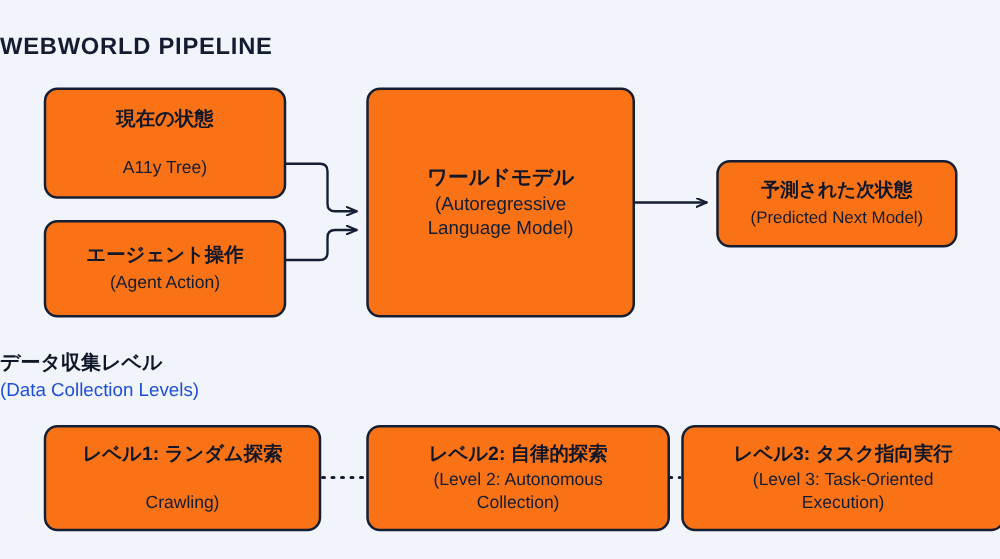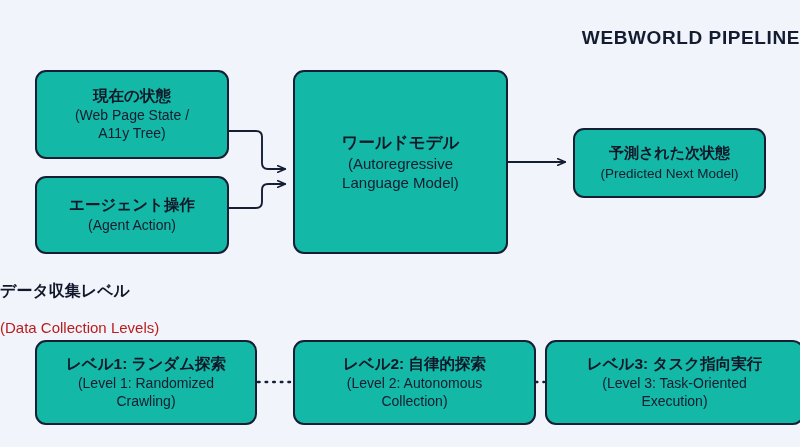--- a/index.html
+++ b/index.html
@@ -26,31 +26,31 @@
     width: 800px;
     height: 447px;
     pointer-events: none;
   }
 
   .page-title {
     position: absolute;
     left: 0;
     top: 27px;
     width: 800px;
-    text-align: right;
+    text-align: left;
     font-size: 19px;
     font-weight: bold;
     letter-spacing: 0.6px;
     color: #131c30;
   }
 
   .node {
     position: absolute;
     box-sizing: border-box;
-    background: #14b8a6;
+    background: #f97316;
     border: 2px solid #151e33;
     border-radius: 11px;
     display: flex;
     flex-direction: column;
     align-items: center;
     justify-content: center;
     text-align: center;
     padding: 4px 8px;
     z-index: 2;
   }
@@ -88,23 +88,23 @@
   }
   .section-heading .jp {
     font-size: 16px;
     font-weight: bold;
     color: #0f1728;
     display: block;
   }
   .section-heading .en {
     font-size: 15px;
     font-weight: normal;
-    color: #b91c1c;
+    color: #1d4ed8;
     display: block;
-    margin-top: 16px;
+    margin-top: 1px;
   }
 
   .level-node {
     top: 340px;
     height: 85px;
   }
   #node-level-1 { left: 35px;  width: 222px; }
   #node-level-2 { left: 293px; width: 243px; }
   #node-level-3 { left: 545px; width: 259px; }
   .level-node .jp { font-size: 15.5px; }
@@ -140,21 +140,21 @@
       <path d="M258,382 L292,382" fill="none" stroke="#151e33" stroke-width="2.4" stroke-linecap="round" stroke-dasharray="1.6 6"></path>
     </g>
     <g>
       <path d="M513,382 L544,382" fill="none" stroke="#151e33" stroke-width="2.4" stroke-linecap="round" stroke-dasharray="1.6 6"></path>
     </g>
   </svg>
 
   <div class="node" id="node-current-state">
     <div class="jp">現在の状態</div>
     <div class="en">
-      <span>(Web Page State /</span><br>
+      <br>
       <span>A11y Tree)</span>
     </div>
   </div>
 
   <div class="node" id="node-agent-action">
     <div class="jp">エージェント操作</div>
     <div class="en">(Agent Action)</div>
   </div>
 
   <div class="node" id="node-world-model">
@@ -171,21 +171,21 @@
   </div>
 
   <div class="section-heading">
     <span class="jp">データ収集レベル</span>
     <span class="en">(Data Collection Levels)</span>
   </div>
 
   <div class="node level-node" id="node-level-1">
     <div class="jp">レベル1: ランダム探索</div>
     <div class="en">
-      <span>(Level 1: Randomized</span><br>
+      <br>
       <span>Crawling)</span>
     </div>
   </div>
 
   <div class="node level-node" id="node-level-2">
     <div class="jp">レベル2: 自律的探索</div>
     <div class="en">
       <span>(Level 2: Autonomous</span><br>
       <span>Collection)</span>
     </div>

